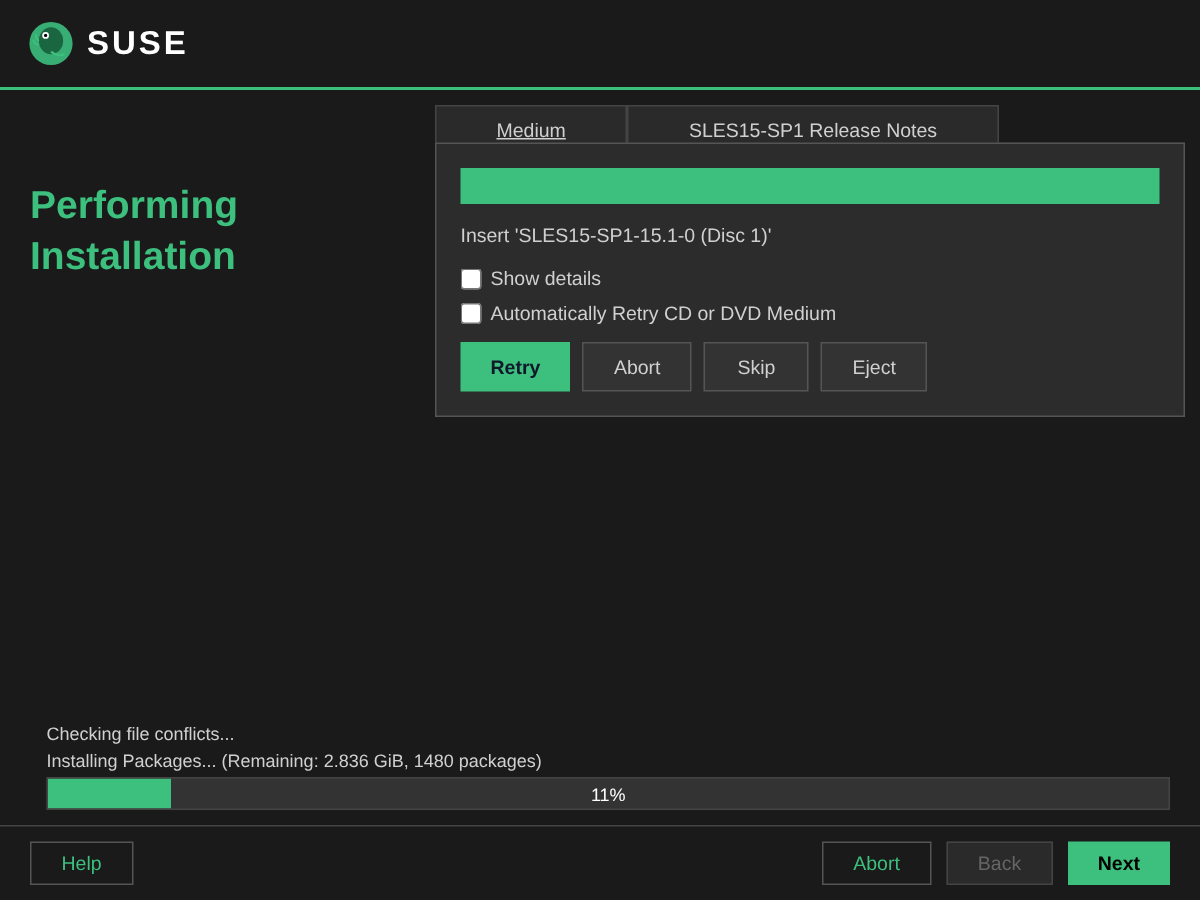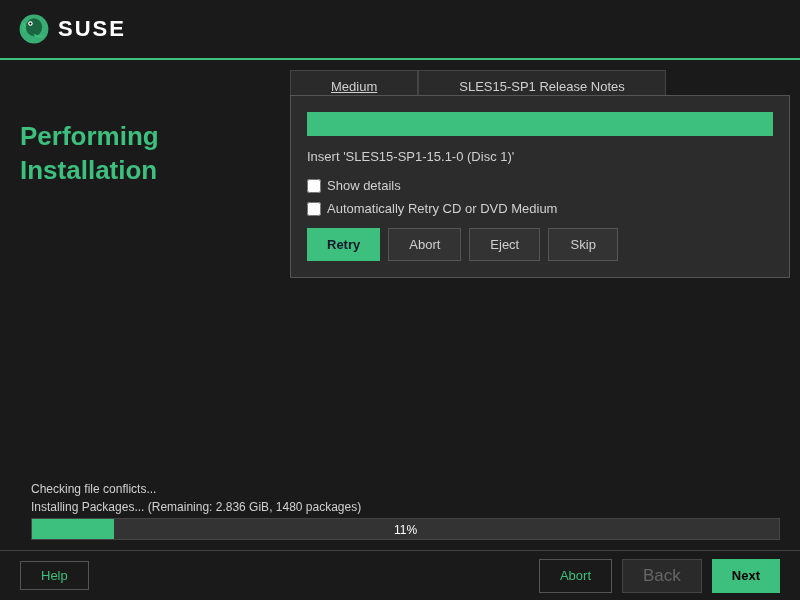--- a/index.html
+++ b/index.html
@@ -269,21 +269,21 @@
       cursor: pointer;
       font-size: 13px;
     }
 
     .btn-footer-disabled {
       padding: 6px 20px;
       border: 1px solid #444;
       background: #2a2a2a;
       color: #666;
       cursor: default;
-      font-size: 17px;
+      font-size: 13px;
     }
 
     .btn-footer-green {
       padding: 6px 20px;
       border: none;
       background: #3dbf7e;
       color: #000;
       cursor: pointer;
       font-size: 13px;
       font-weight: bold;
@@ -371,22 +371,22 @@
       </div>
 
       <div class="checkbox-row">
         <input type="checkbox" style="">
         <label>Automatically Retry CD or DVD Medium</label>
       </div>
 
       <div class="dialog-buttons">
         <button class="btn btn-green">Retry</button>
         <button class="btn btn-default">Abort</button>
+        <button class="btn btn-default">Skip</button>
         <button class="btn btn-default">Eject</button>
-        <button class="btn btn-default">Skip</button>
       </div>
     </div>
 
   </div>
 </div>
 
 <div id="bottom-area">
   <div class="progress-label">Checking file conflicts...</div>
 
   <div class="progress-label">Installing Packages... (Remaining: 2.836 GiB, 1480 packages)</div>

